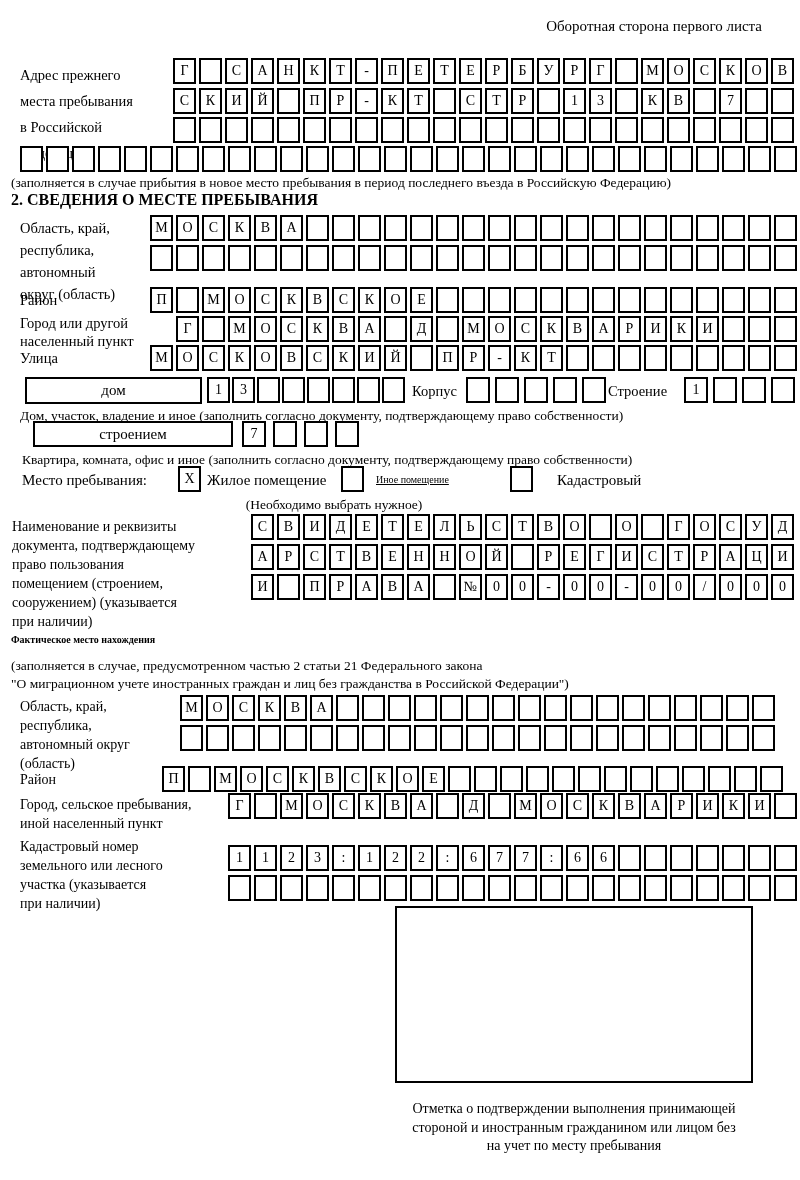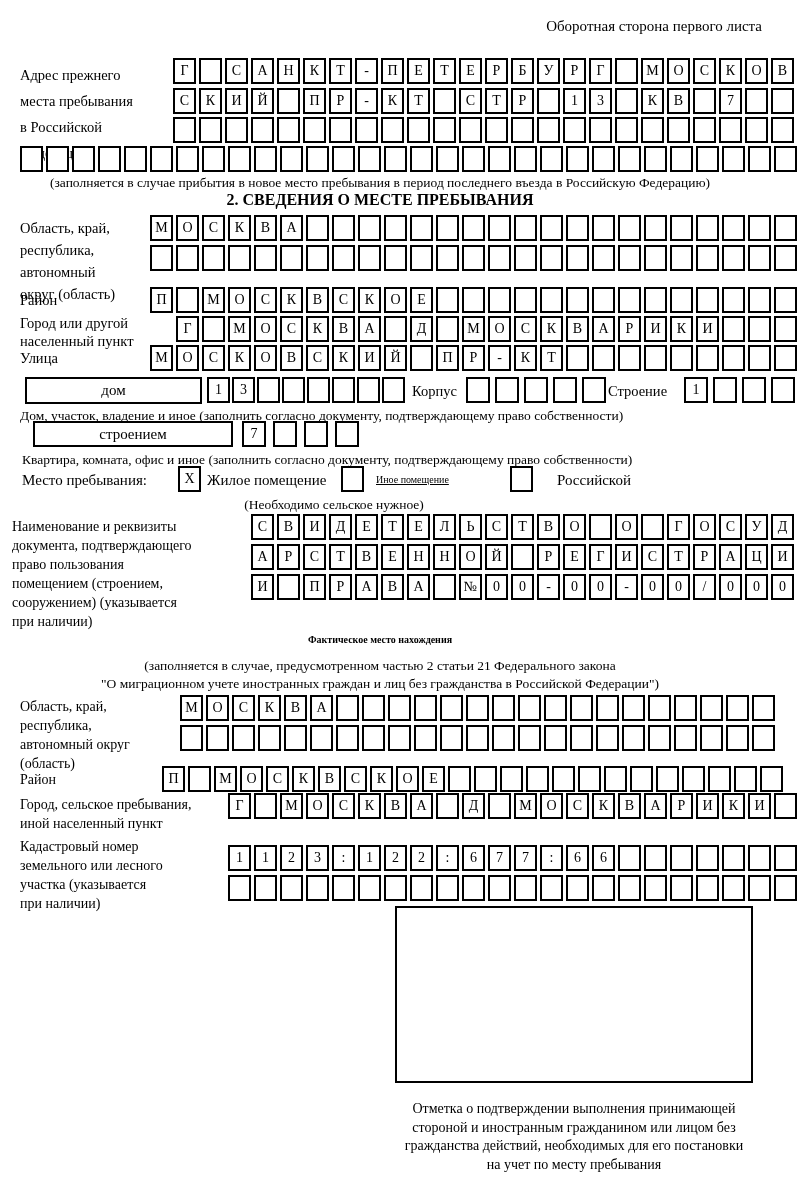--- a/index.html
+++ b/index.html
@@ -28,21 +28,21 @@
   }
   .namebox {
     position:absolute; height:27px; border:2px solid #000;
     display:flex; align-items:center; justify-content:center;
     font-size:15px;
   }
   .lbl { position:absolute; font-size:14.5px; line-height:22px; }
   .lbl.tightlh { line-height:19px; font-size:14px; }
   .inlbl { position:absolute; font-size:14.5px; line-height:18px; }
   .note { position:absolute; font-size:13.5px; line-height:17px; }
-  .centered { left:0; width:760px; text-align:center; }
+  .centered { left:11px; width:760px; text-align:left; }
   .hd { position:absolute; font-weight:bold; }
   .stampbox { position:absolute; border:2px solid #000; background:#fff; }
   .caption { position:absolute; text-align:center; font-size:14px; line-height:18.5px;margin-top:14px; }
 </style>
 </head>
 <body>
 
 <div class="page">
 
   <div class="note" style="top:18px; right:38px; font-size:15px;">Оборотная сторона первого листа</div>
@@ -353,26 +353,26 @@
       <span class="cell"></span>
     </div>
   <div class="note" style="left:22px; top:451px;">Квартира, комната, офис и иное (заполнить согласно документу, подтверждающему право собственности)</div>
 
   <div class="inlbl" style="left:22px; top:471px; font-size:15px;">Место пребывания:</div>
   <div class="cbox" style="left:178px; top:466px;">X</div>
   <div class="inlbl" style="left:207px; top:471px; font-size:15px;">Жилое помещение</div>
   <div class="cbox" style="left:341px; top:466px;"></div>
   <div class="inlbl" style="left:376px; top:471px; font-size:10px;text-decoration:underline;">Иное помещение</div>
   <div class="cbox" style="left:510px; top:466px;"></div>
-  <div class="inlbl" style="left:557px; top:471px; font-size:15px;">Российской</div>
-  <div class="note" style="left:134px; top:496px; width:400px; text-align:center;">(Необходимо сельское нужное)</div>
+  <div class="inlbl" style="left:557px; top:471px; font-size:15px;">Кадастровый</div>
+  <div class="note" style="left:134px; top:496px; width:400px; text-align:center;">(Необходимо выбрать нужное)</div>
 
   <div class="lbl tightlh" style="left:12px; top:517px;">
     <div>Наименование и реквизиты</div>
-    <div>документа, подтверждающего</div>
+    <div>документа, подтверждающему</div>
     <div>право пользования</div>
     <div>помещением (строением,</div>
     <div>сооружением) (указывается</div>
     <div>при наличии)</div>
   </div>
   <div class="row" style="left:251px; top:514px;">
       <span class="cell">С</span>
       <span class="cell">В</span>
       <span class="cell">И</span>
       <span class="cell">Д</span>
@@ -611,17 +611,16 @@
       <span class="cell"></span>
       <span class="cell"></span>
       <span class="cell"></span>
       <span class="cell"></span>
     </div>
 
   <div class="stampbox" style="left:395px; top:906px; width:358px; height:177px;"></div>
   <div class="caption" style="left:378px; top:1086px; width:392px;">
     <div>Отметка о подтверждении выполнения принимающей</div>
     <div>стороной и иностранным гражданином или лицом без</div>
-    <div>гражданства действий, необходимых для его постановки</div>
     <div>на учет по месту пребывания</div>
   </div>
 
 </div>
 
 </body></html>

